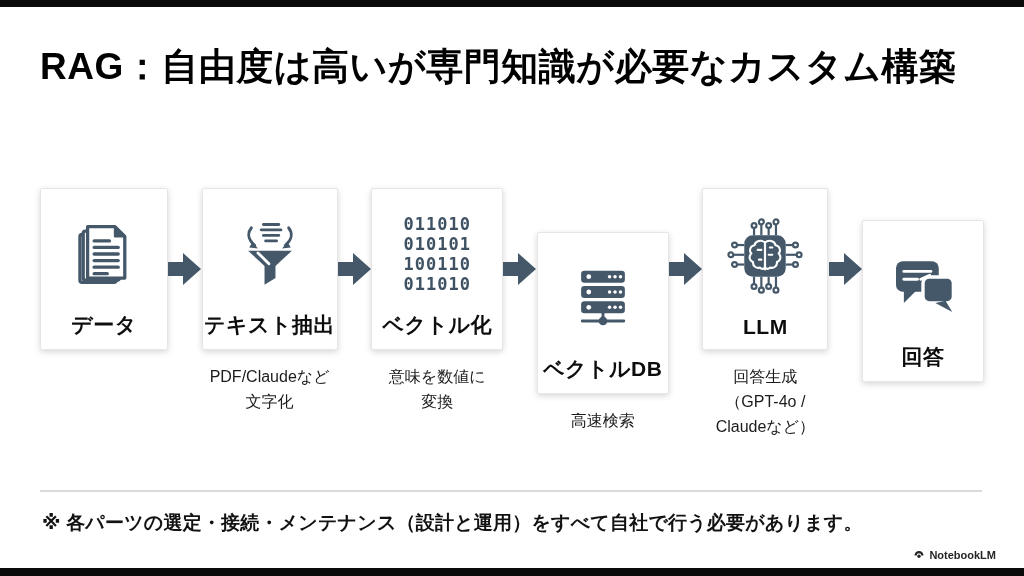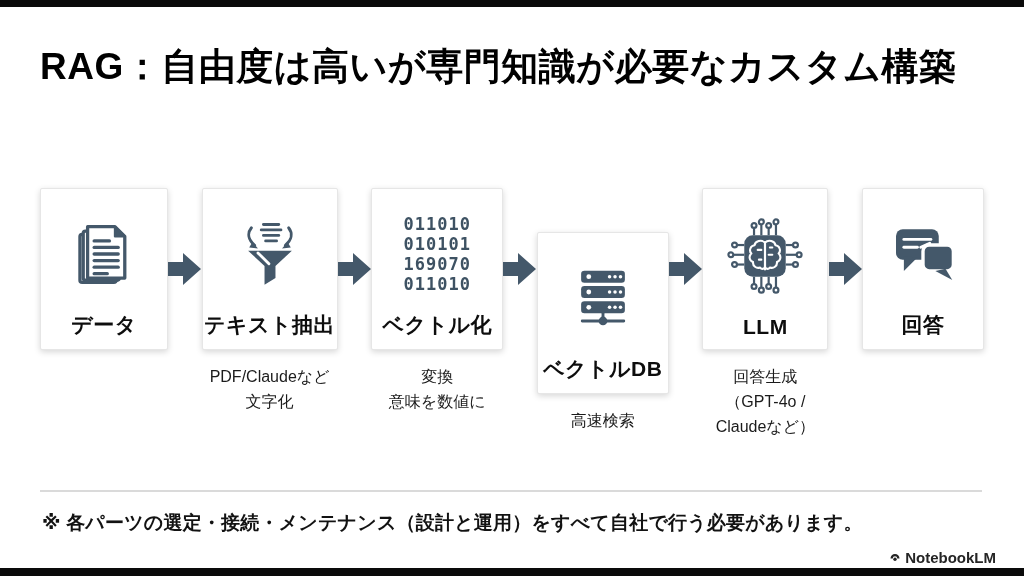--- a/index.html
+++ b/index.html
@@ -15,21 +15,21 @@
     position:absolute; left:40px; top:46px; width:944px;
     font-size:37px; font-weight:700; color:#000000; letter-spacing:0.5px;
     line-height:1.15; white-space:nowrap;
   }
 
   .flow { position:absolute; left:40px; top:188px; width:944px;
     display:flex; flex-direction:row; justify-content:space-between; align-items:flex-start; }
 
   .stage { display:flex; flex-direction:column; align-items:center; }
   .stage.s1 { width:128px; } .stage.s2 { width:136px;justify-content:space-between; } .stage.s3 { width:132px; }
-  .stage.s4 { width:132px;margin-top:44px; } .stage.s5 { width:126px; } .stage.s6 { width:122px; }
+  .stage.s4 { width:132px;margin-top:44px; } .stage.s5 { width:126px; } .stage.s6 { width:122px;margin-top:32px; }
 
   .card {
     width:100%; height:162px; background:#ffffff;
     border:1px solid #e6e6e6; border-radius:2px;
     box-shadow:0 2px 6px rgba(0,0,0,0.16);
     display:flex; flex-direction:column; align-items:center;
   }
   .icon-area { flex:1; width:100%; display:flex; align-items:center; justify-content:center; padding-top:8px; }
   .stage-label {
     font-size:21px; font-weight:700; color:#0d0d0d; letter-spacing:0.5px;
@@ -45,21 +45,21 @@
 
   .binary { font-family:"DejaVu Sans Mono",monospace; font-weight:700;
     font-size:17px; line-height:1.18; letter-spacing:1px; color:#3e5263; text-align:right; }
 
   .footer-divider { position:absolute; left:40px; top:490px; width:942px; height:2px; background:#dadada; }
   .footnote {
     position:absolute; left:42px; top:510px; width:940px;
     font-size:19px; font-weight:700; color:#121212; letter-spacing:0.2px; white-space:nowrap;
   }
   .brand { position:absolute; right:28px; top:549px; display:flex; align-items:center; gap:4px;
-    font-size:15px; font-weight:700; color:#252525; }
+    font-size:11px; font-weight:700; color:#252525; }
   .brand svg { display:block; }
 </style>
 </head>
 <body>
 
 <div class="slide">
   <div class="letterbox top"></div>
 
   <h1 class="page-title">RAG：自由度は高いが専門知識が必要なカスタム構築</h1>
 
@@ -126,29 +126,29 @@
         <polygon points="0,11 15,11 15,2 33,18 15,34 15,25 0,25" fill="#44586a"></polygon>
       </svg>
     </div>
 
     <div class="stage s3">
       <div class="card">
         <div class="icon-area">
           <div class="binary">
             <div>011010</div>
             <div>010101</div>
-            <div>169070</div>
+            <div>100110</div>
             <div>011010</div>
           </div>
         </div>
         <div class="stage-label">ベクトル化</div>
       </div>
       <div class="caption">
+        <div>意味を数値に</div>
         <div>変換</div>
-        <div>意味を数値に</div>
       </div>
     </div>
 
     <div class="arrow-wrap">
       <svg width="33" height="36" viewBox="0 0 33 36">
         <polygon points="0,11 15,11 15,2 33,18 15,34 15,25 0,25" fill="#44586a"></polygon>
       </svg>
     </div>
 
     <div class="stage s4">

